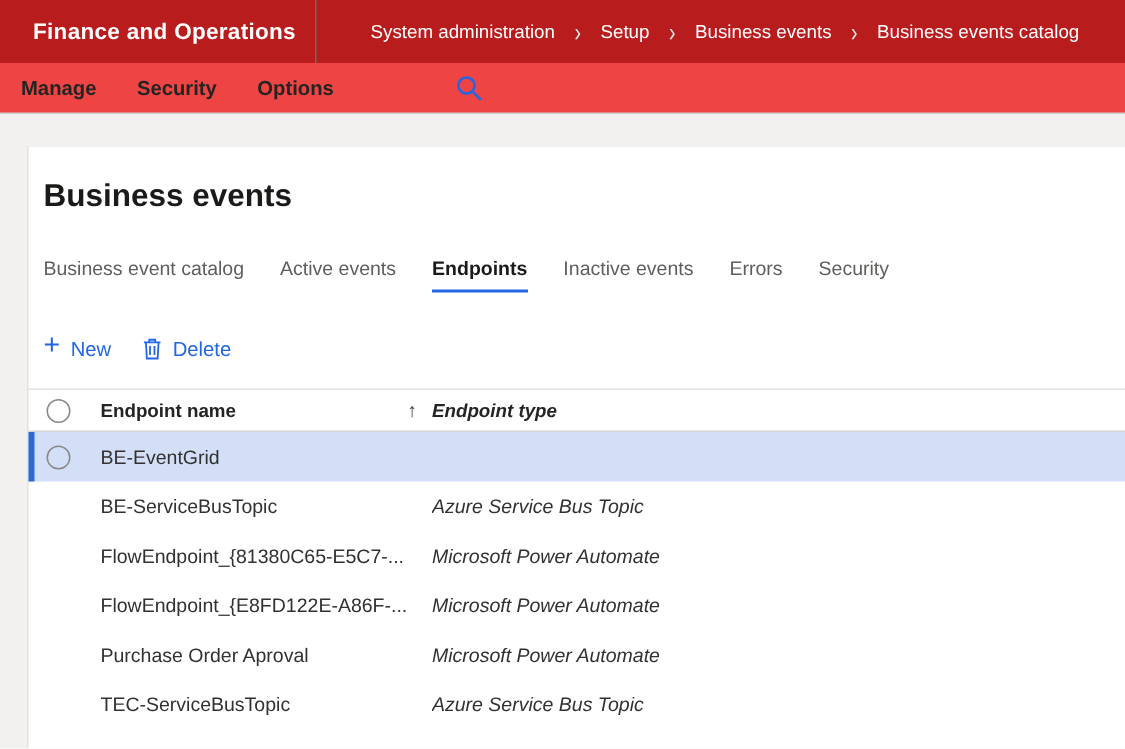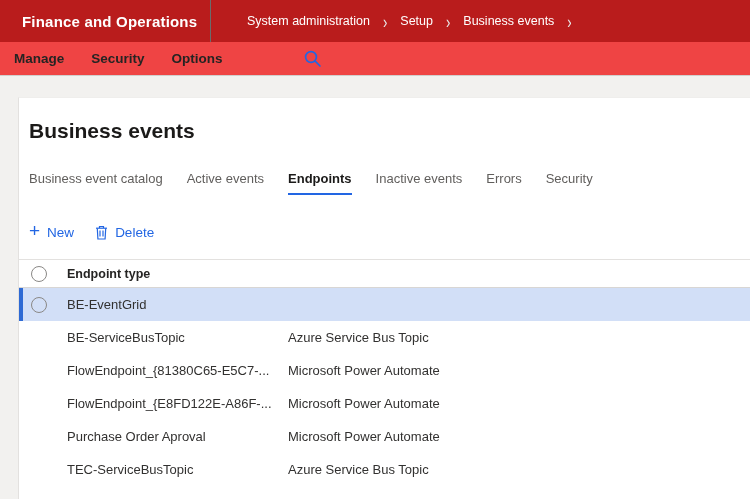--- a/index.html
+++ b/index.html
@@ -78,21 +78,21 @@
 
   
   .grid { margin-top:13px; margin-left:-10px; }
   .g-row { display:flex; align-items:center; height:33px; position:relative; }
   .g-header {
     height:29px; border-top:1px solid #e3e1df; border-bottom:1px solid #d8d6d4;
     font-weight:700; font-size:12.5px; color:#252423;
   }
   .c-check { width:48px; display:flex; align-items:center; padding-left:12px; flex:none; }
   .c-name  { width:221px; flex:none; display:flex; align-items:center; justify-content:space-between; padding-right:10px; }
-  .c-type  { flex:1; }
+  .c-type  { flex:1;font-style:italic; }
   .radio {
     width:16px; height:16px; border-radius:50%;
     border:1px solid #8a8886; background:transparent; display:inline-block; cursor:pointer;
   }
   .g-body .g-row { font-size:13px; color:#323130; cursor:pointer; }
   .g-body .g-row .radio { visibility:hidden; }
   .g-row.selected { background:#d2dff7;align-items:center; }
   .g-row.selected .radio { visibility:visible; }
   .g-row.selected::before {
     content:""; position:absolute; left:0; top:0; bottom:0; width:4px; background:#2e6ad4;
@@ -107,20 +107,21 @@
 
 <header class="topbar">
   <div class="brand">Finance and Operations</div>
   <nav class="breadcrumb">
     <span class="crumb">System administration</span>
     <span class="crumb-sep">›</span>
     <span class="crumb">Setup</span>
     <span class="crumb-sep">›</span>
     <span class="crumb">Business events</span>
     <span class="crumb-sep">›</span>
+    <span class="crumb">Business events catalog</span>
   </nav>
 </header>
 
 <div class="menubar">
   <span class="menu-item">Manage</span>
   <span class="menu-item">Security</span>
   <span class="menu-item">Options</span>
   <span class="searchbtn">
     <svg width="19" height="19" viewBox="0 0 19 19" fill="none">
       <circle cx="8" cy="8" r="5.4" stroke="#2266E3" stroke-width="1.7"></circle>
@@ -157,20 +158,24 @@
       </span>
       <span>Delete</span>
     </button>
   </div>
 
   <div class="grid">
     <div class="g-row g-header">
       <div class="c-check">
         <span class="radio"></span>
       </div>
+      <div class="c-name">
+        <span>Endpoint name</span>
+        <span class="sort-arrow">↑</span>
+      </div>
       <div class="c-type">
         <span>Endpoint type</span>
       </div>
     </div>
 
     <div class="g-body">
       <div class="g-row selected">
         <div class="c-check">
             <span class="radio"></span>
           </div>

